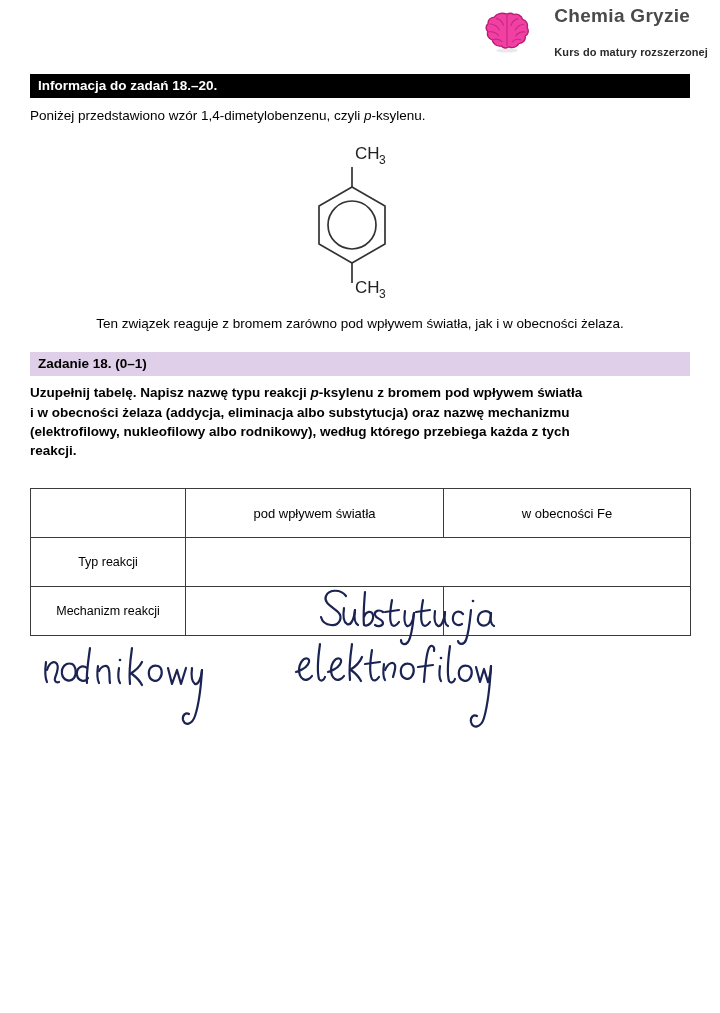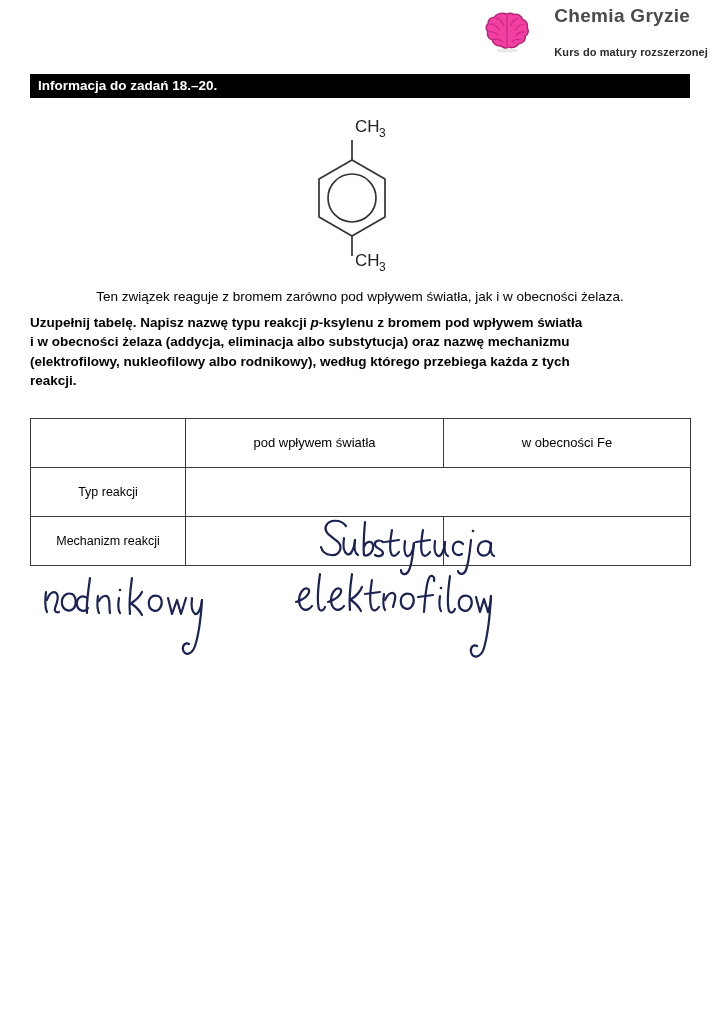--- a/index.html
+++ b/index.html
@@ -204,20 +204,23 @@
   <span class="brand-text">
     <span class="brand-title">Chemia Gryzie</span>
     <span class="brand-sub">Kurs do matury rozszerzonej</span>
   </span>
 </div>
 
 <div class="sheet">
 
   <div class="info-banner">Informacja do zadań 18.–20.</div>
 
+  <div class="info-lead">
+    <span>Poniżej przedstawiono wzór 1,4-dimetylobenzenu, czyli </span><i>p</i><span>-ksylenu.</span>
+  </div>
 
   <div class="structure-wrap">
     <svg class="structure" width="150" height="160" viewBox="0 0 150 160" xmlns="http://www.w3.org/2000/svg">
 
       <text x="70" y="20" font-family="Liberation Sans, sans-serif" font-size="17" fill="#222">CH</text>
       <text x="94" y="25" font-family="Liberation Sans, sans-serif" font-size="12" fill="#222">3</text>
 
       <line x1="67" y1="28" x2="67" y2="48" stroke="#333" stroke-width="1.7"></line>
 
       <polygon points="67,48 100,67 100,105 67,124 34,105 34,67" fill="none" stroke="#333" stroke-width="1.7" stroke-linejoin="round"></polygon>
@@ -227,20 +230,21 @@
       <line x1="67" y1="124" x2="67" y2="144" stroke="#333" stroke-width="1.7"></line>
 
       <text x="70" y="154" font-family="Liberation Sans, sans-serif" font-size="17" fill="#222">CH</text>
       <text x="94" y="159" font-family="Liberation Sans, sans-serif" font-size="12" fill="#222">3</text>
     </svg>
   </div>
 
   <div class="after-structure">Ten związek reaguje z bromem zarówno pod wpływem światła, jak i w obecności żelaza.</div>
 
 
+  <div class="task-banner">Zadanie 18. (0–1)</div>
 
   <div class="task-body">
     <span>Uzupełnij tabelę. Napisz nazwę typu reakcji </span><i>p</i><span>-ksylenu z bromem pod wpływem światła</span><br>
     <span>i w obecności żelaza (addycja, eliminacja albo substytucja) oraz nazwę mechanizmu</span><br>
     <span>(elektrofilowy, nukleofilowy albo rodnikowy), według którego przebiega każda z tych</span><br>
     <span>reakcji.</span>
   </div>
 
   <div class="table-wrap">
     <table class="answers">

